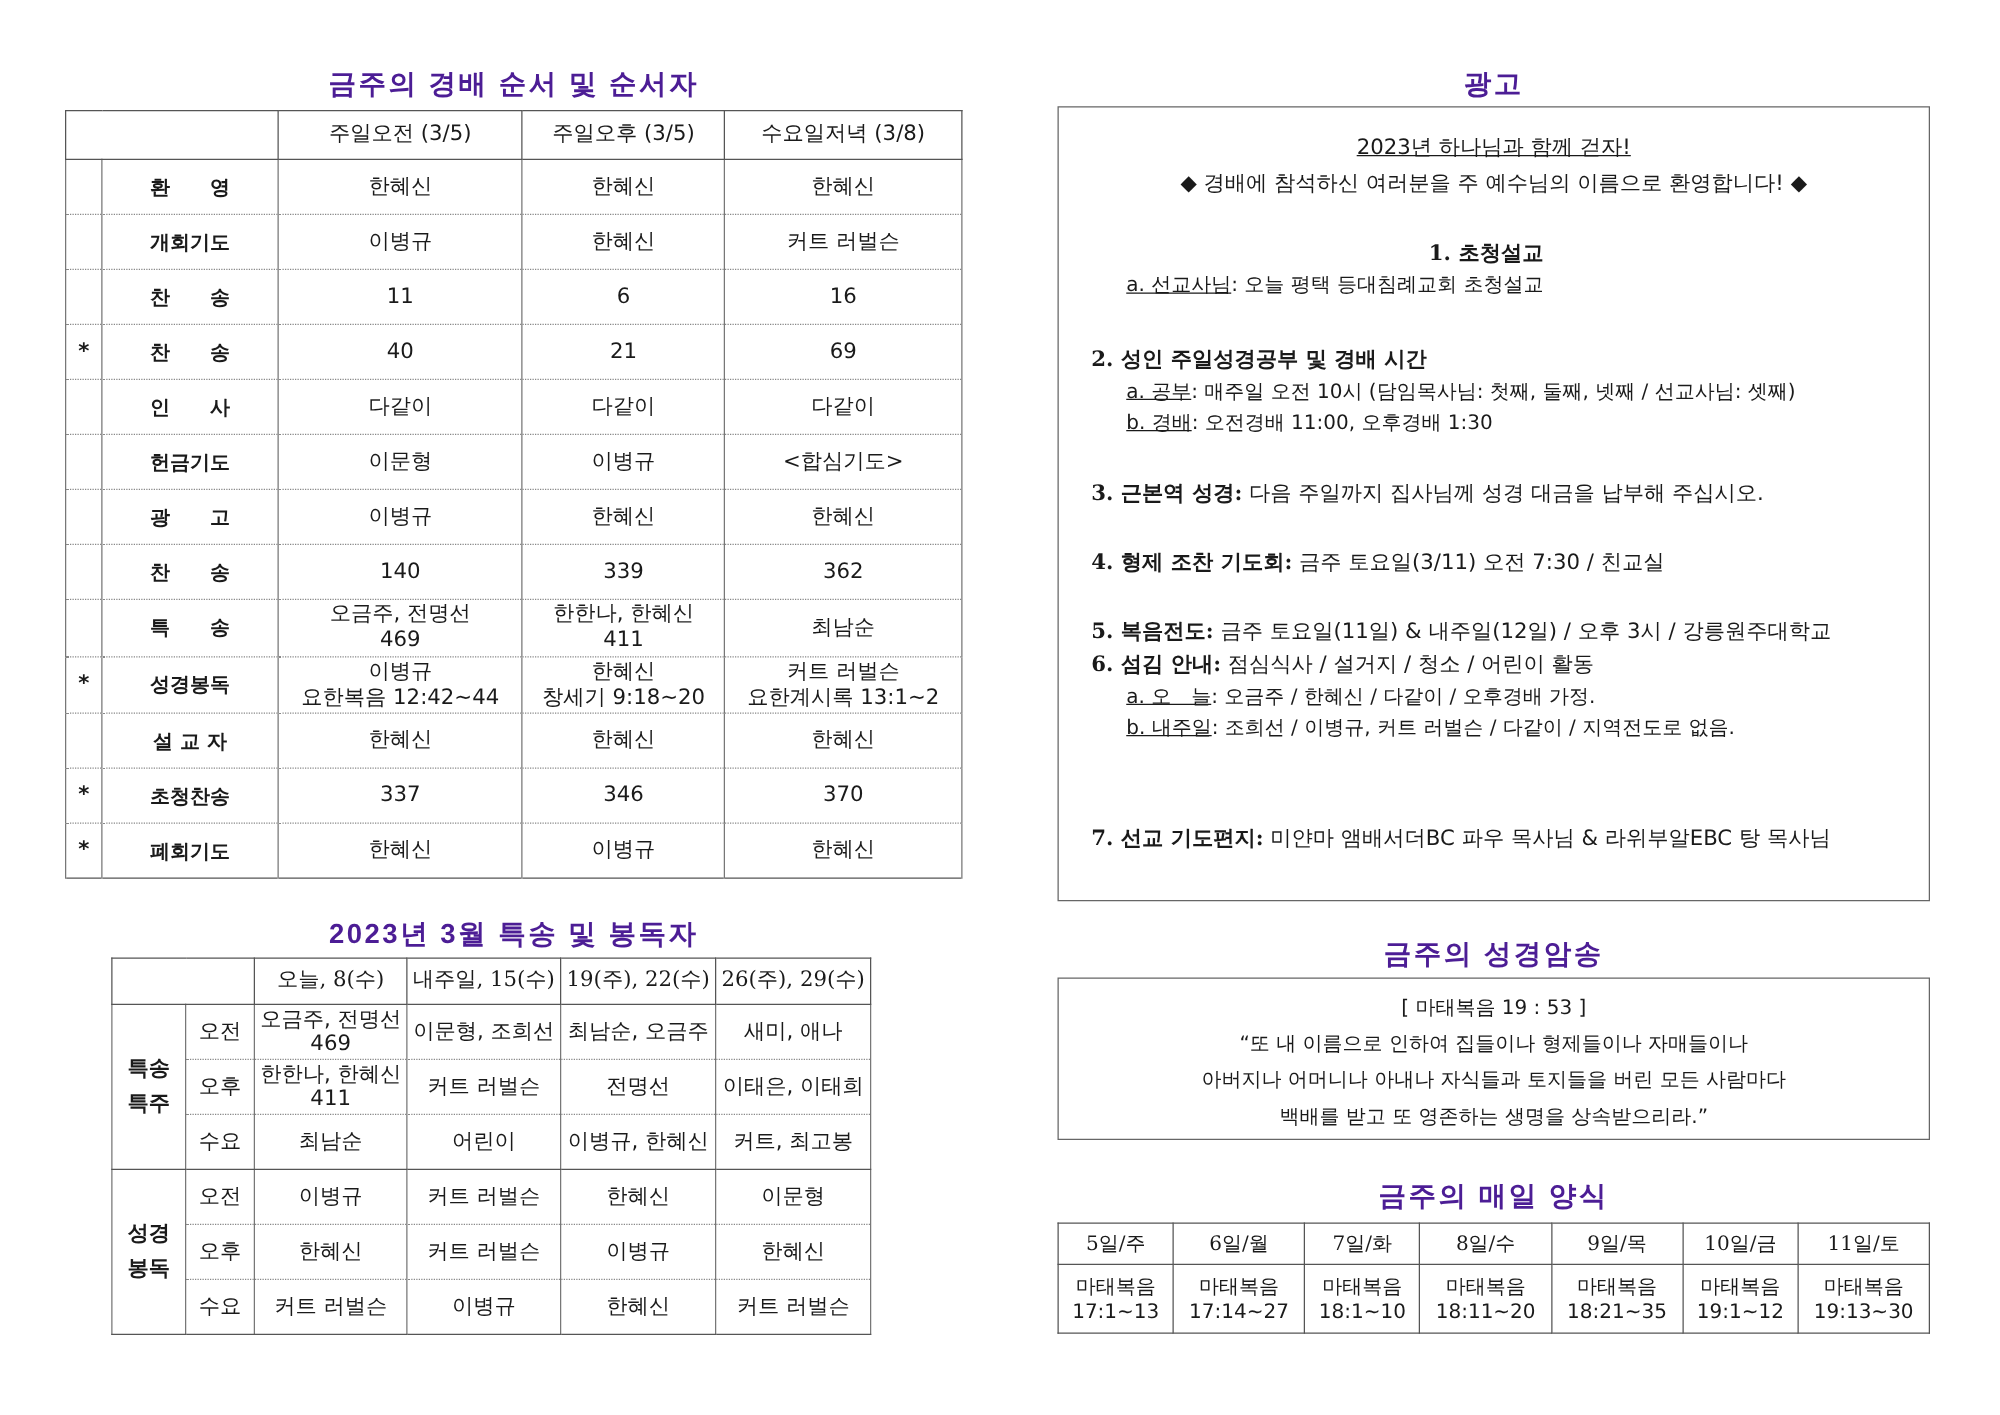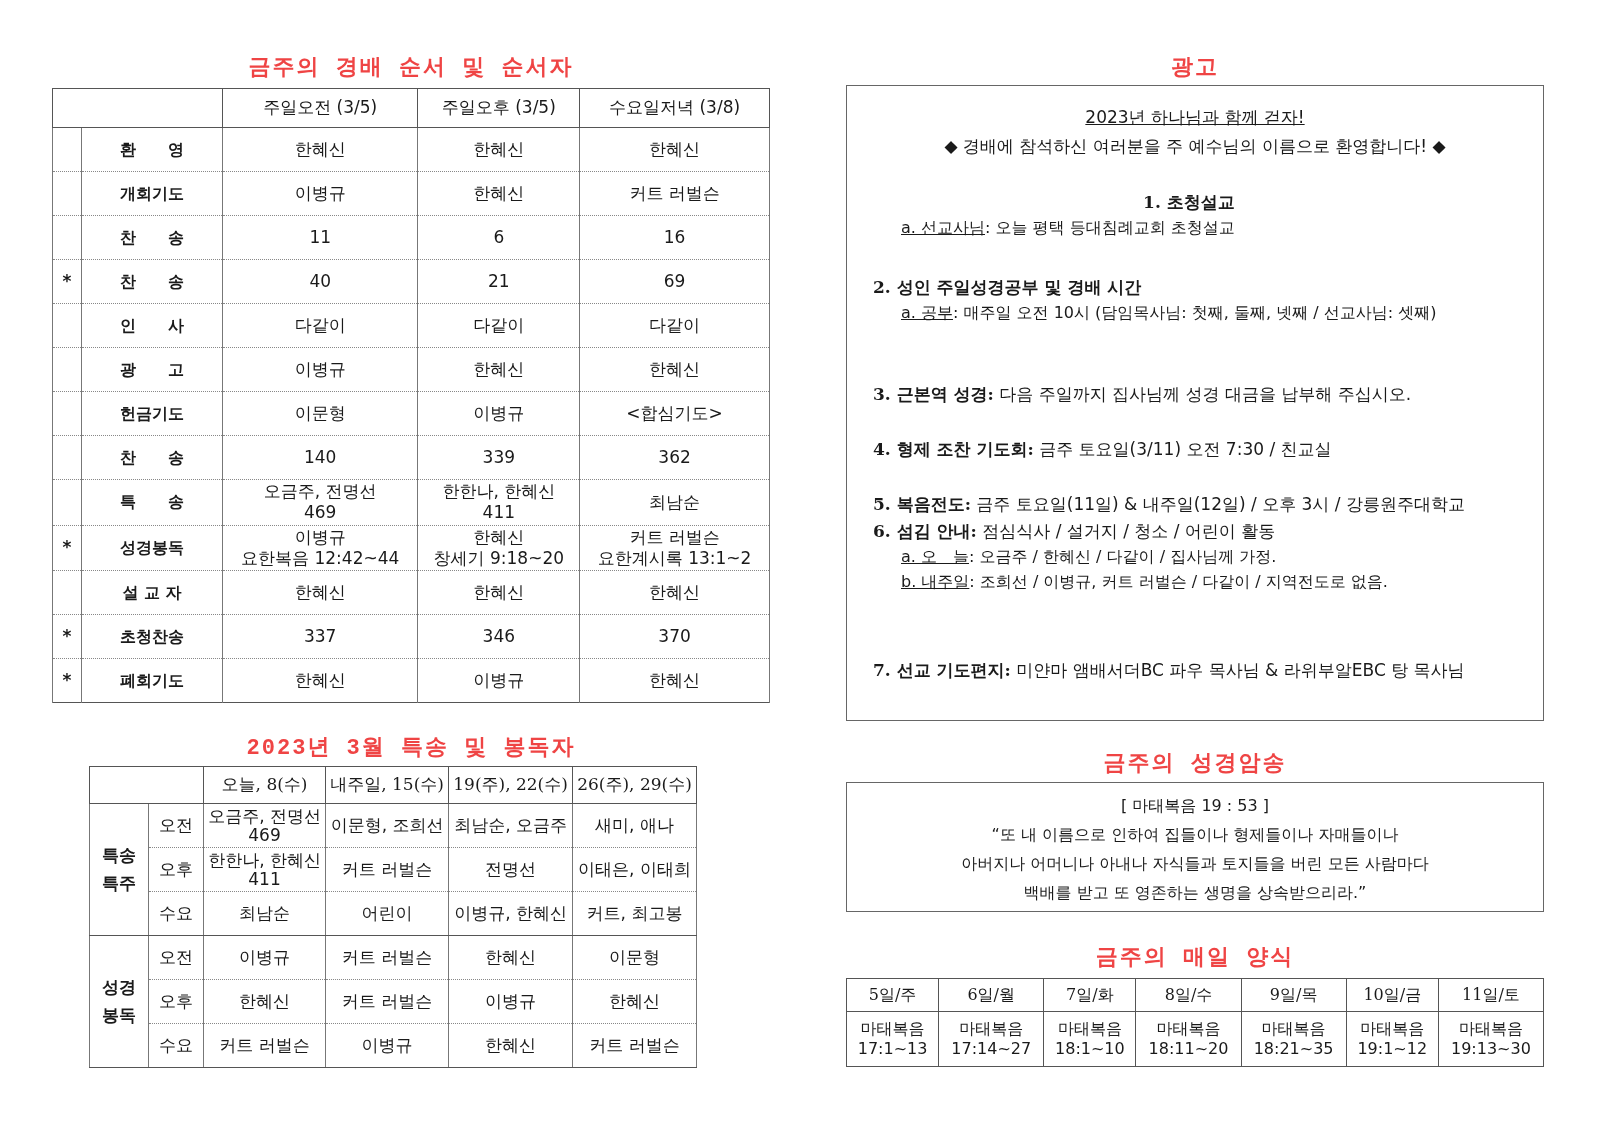--- a/index.html
+++ b/index.html
@@ -1,17 +1,17 @@
 <!DOCTYPE html>
 <html><head>
 <meta charset="utf-8">
 <style>
   html, body { margin:0; padding:0; background:#ffffff; }
   body { width:1600px; height:1132px; position:relative; font-family:"DejaVu Sans", sans-serif; color:#1a1a1a; overflow:hidden; }
-  .title { position:absolute; text-align:center; font-family:Liberation Mono, monospace; font-size:22px; font-weight:bold; letter-spacing:2px; color:#ef4444; }
+  .title { position:absolute; text-align:center; font-family:Liberation Sans, sans-serif; font-size:22px; font-weight:bold; letter-spacing:2px; color:#4c1d95; }
   table { border-collapse:collapse; position:absolute; font-size:17px; }
   td, th { text-align:center; vertical-align:middle; font-weight:normal; color:#1a1a1a; line-height:1.25; }
   
   #svc { left:52px; top:88px; width:718px; border:1.5px solid #555; }
   #svc th { border:1.5px solid #555; height:36px; font-size:17px; }
   #svc td { border-left:1.5px solid #777; border-right:1.5px solid #777; border-top:1px dotted #888; border-bottom:1px dotted #888; height:41px; }
   #svc td.star { width:26px; font-weight:bold; }
   #svc td.role { width:138px; letter-spacing:0; font-family:"DejaVu Serif", serif; font-weight:bold; font-size:16px;}
   
   #month { left:53px; top:766px; width:608px; border:1.5px solid #555;margin-left:36px; }
@@ -80,31 +80,31 @@
       </tr>
       <tr>
         <td class="star"></td>
         <td class="role">인　　사</td>
         <td style="white-space:pre-line;">다같이</td>
         <td style="white-space:pre-line;">다같이</td>
         <td style="white-space:pre-line;">다같이</td>
       </tr>
       <tr>
         <td class="star"></td>
-        <td class="role">광　　고</td>
-        <td style="white-space:pre-line;">이병규</td>
-        <td style="white-space:pre-line;">한혜신</td>
-        <td style="white-space:pre-line;">한혜신</td>
-      </tr>
-      <tr>
-        <td class="star"></td>
         <td class="role">헌금기도</td>
         <td style="white-space:pre-line;">이문형</td>
         <td style="white-space:pre-line;">이병규</td>
         <td style="white-space:pre-line;">&lt;합심기도&gt;</td>
+      </tr>
+      <tr>
+        <td class="star"></td>
+        <td class="role">광　　고</td>
+        <td style="white-space:pre-line;">이병규</td>
+        <td style="white-space:pre-line;">한혜신</td>
+        <td style="white-space:pre-line;">한혜신</td>
       </tr>
       <tr>
         <td class="star"></td>
         <td class="role">찬　　송</td>
         <td style="white-space:pre-line;">140</td>
         <td style="white-space:pre-line;">339</td>
         <td style="white-space:pre-line;">362</td>
       </tr>
       <tr>
         <td class="star"></td>
@@ -217,33 +217,34 @@
   <div class="ad-head"><span class="u">2023년 하나님과 함께 걷자!</span></div>
   <div class="ad-sub">◆ 경배에 참석하신 여러분을 주 예수님의 이름으로 환영합니다! ◆</div>
   <div id="ad-items">
       <div class="ad-item" style="top:105px;text-align:right;">
         <div><span class="num">1. 초청설교</span><span></span></div>
         <div class="sub"><span class="lbl">a. 선교사님</span><span>: 오늘 평택 등대침례교회 초청설교</span></div>
       </div>
       <div class="ad-item" style="top:190px;">
         <div><span class="num">2. 성인 주일성경공부 및 경배 시간</span><span></span></div>
         <div class="sub"><span class="lbl">a. 공부</span><span>: 매주일 오전 10시 (담임목사님: 첫째, 둘째, 넷째 / 선교사님: 셋째)</span></div>
+        <div class="sub"><span class="lbl">b. 경배</span><span>: 오전경배 11:00, 오후경배 1:30</span></div>
       </div>
       <div class="ad-item" style="top:297px;">
         <div><span class="num">3. 근본역 성경:</span><span> 다음 주일까지 집사님께 성경 대금을 납부해 주십시오.</span></div>
       </div>
       <div class="ad-item" style="top:352px;">
         <div><span class="num">4. 형제 조찬 기도회:</span><span> 금주 토요일(3/11) 오전 7:30 / 친교실</span></div>
       </div>
       <div class="ad-item" style="top:407px;">
         <div><span class="num">5. 복음전도:</span><span> 금주 토요일(11일) &amp; 내주일(12일) / 오후 3시 / 강릉원주대학교</span></div>
       </div>
       <div class="ad-item" style="top:434px;">
         <div><span class="num">6. 섬김 안내:</span><span> 점심식사 / 설거지 / 청소 / 어린이 활동</span></div>
-        <div class="sub"><span class="lbl">a. 오　늘</span><span>: 오금주 / 한혜신 / 다같이 / 집사님께 가정.</span></div>
+        <div class="sub"><span class="lbl">a. 오　늘</span><span>: 오금주 / 한혜신 / 다같이 / 오후경배 가정.</span></div>
         <div class="sub"><span class="lbl">b. 내주일</span><span>: 조희선 / 이병규, 커트 러벌슨 / 다같이 / 지역전도로 없음.</span></div>
       </div>
       <div class="ad-item" style="top:573px;">
         <div><span class="num">7. 선교 기도편지:</span><span> 미얀마 앰배서더BC 파우 목사님 &amp; 라위부알EBC 탕 목사님</span></div>
       </div>
     </div>
 </div>
 
 <div class="title" style="left:846px; width:698px; top:748px;">금주의 성경암송</div>
 <div id="verse-box">

